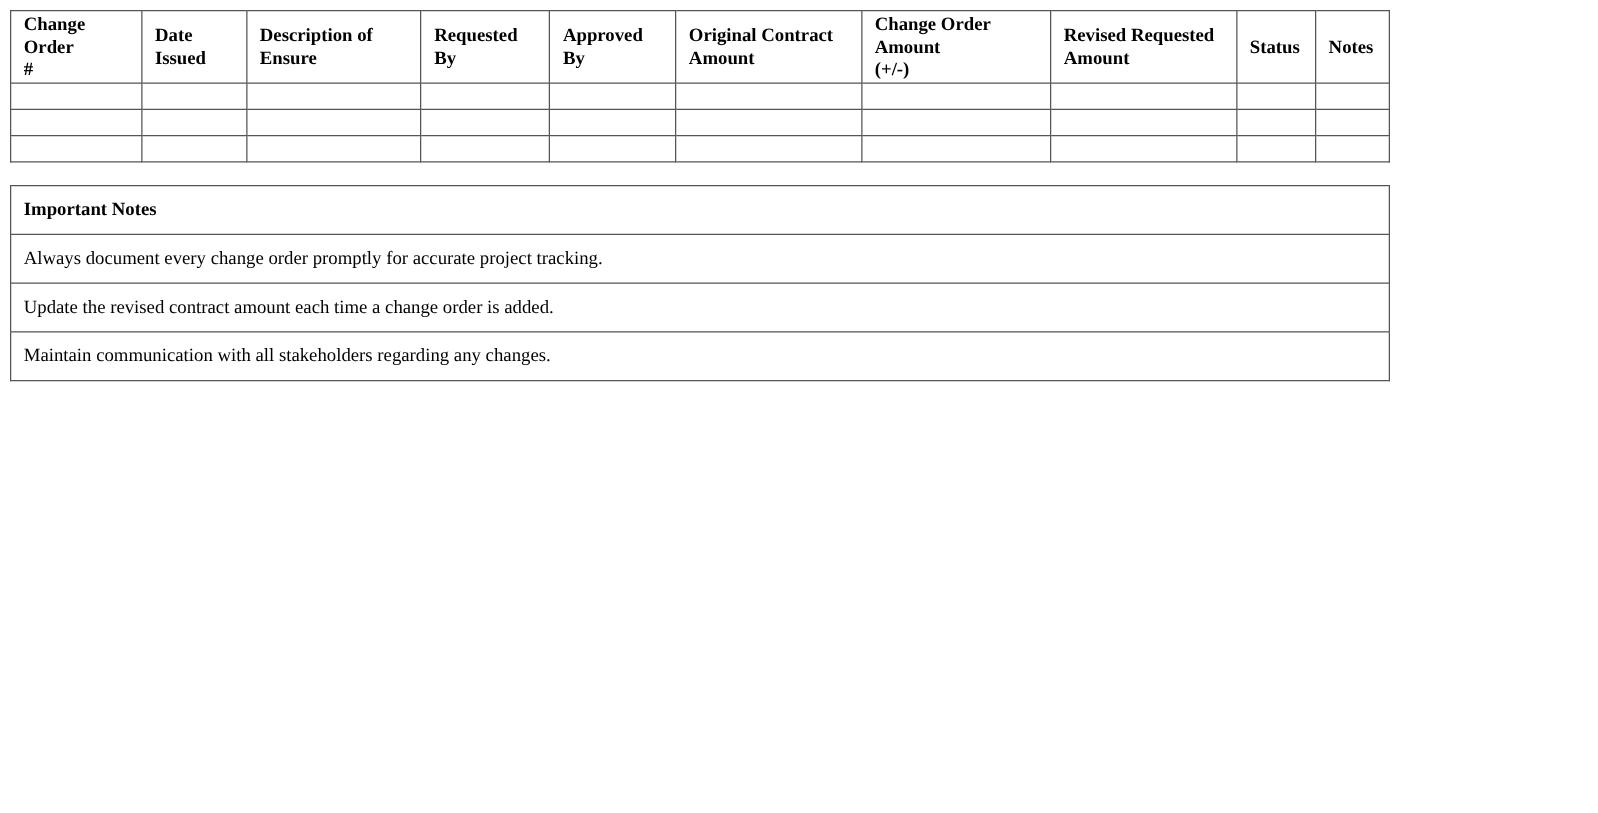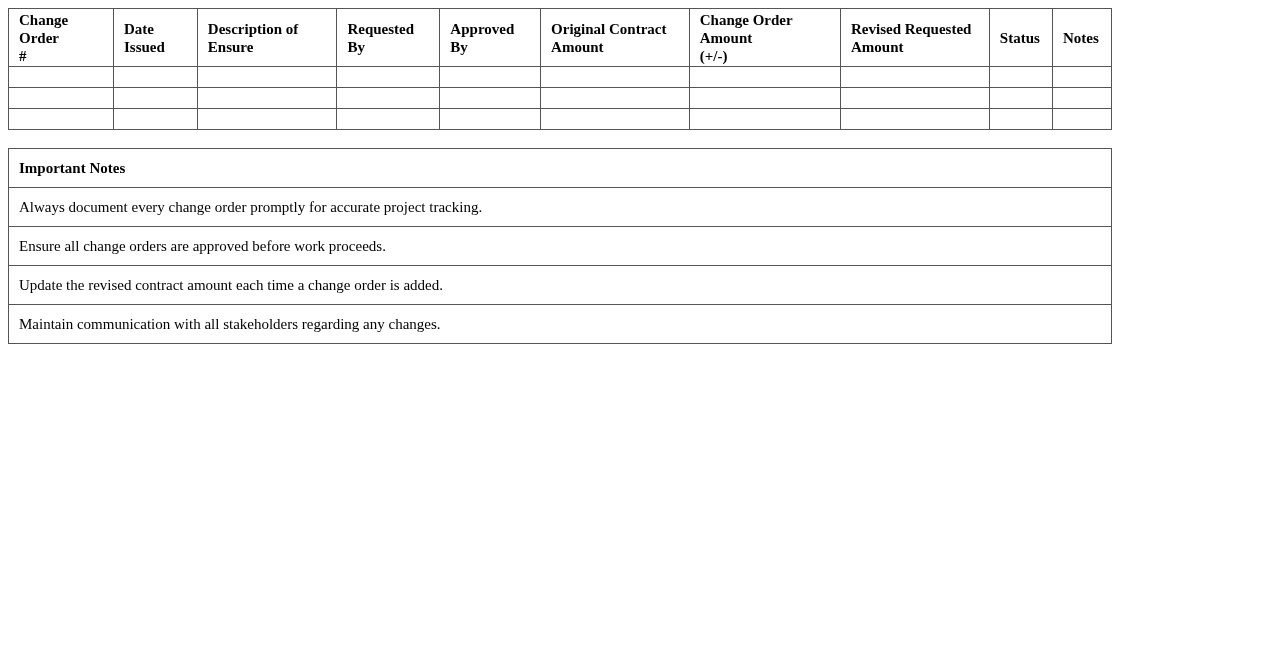--- a/index.html
+++ b/index.html
@@ -118,22 +118,19 @@
 
 <table id="notes-table">
   <tbody>
     <tr>
       <td class="hdr">Important Notes</td>
     </tr>
     <tr>
       <td>Always document every change order promptly for accurate project tracking.</td>
     </tr>
     <tr>
-      <td>Ensure all change orders are approved before work proceeds.</td>
-    </tr>
-    <tr>
       <td>Update the revised contract amount each time a change order is added.</td>
     </tr>
     <tr>
       <td>Maintain communication with all stakeholders regarding any changes.</td>
     </tr>
   </tbody>
 </table>
 
 </body></html>

